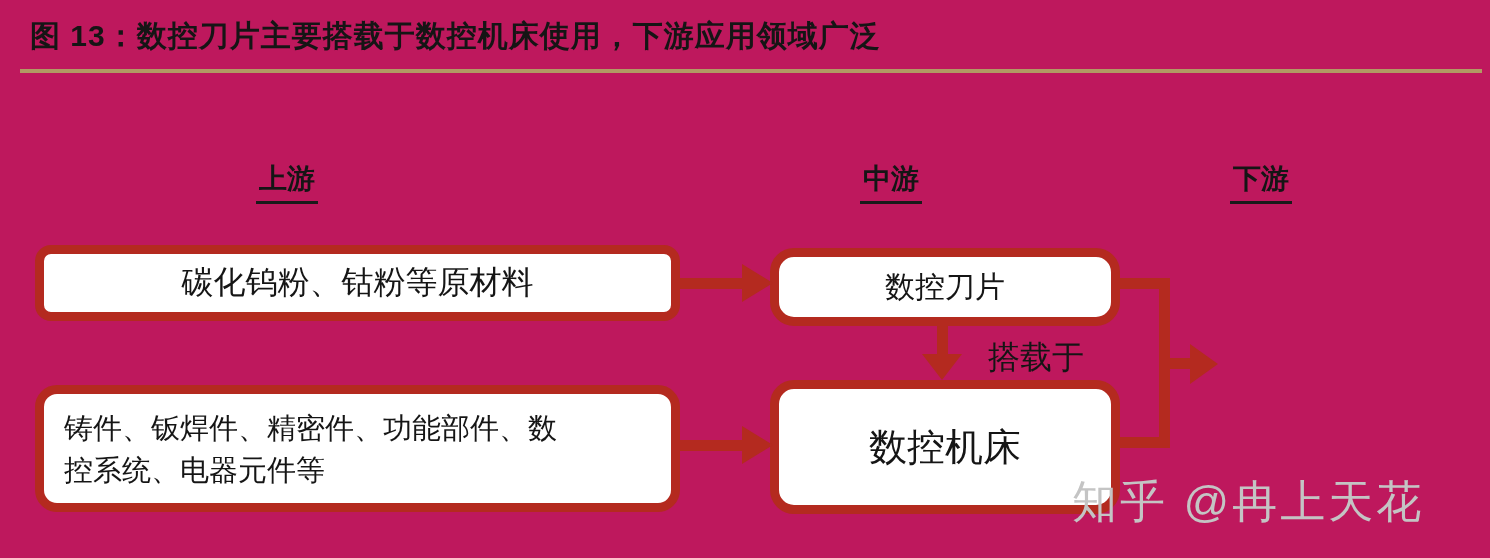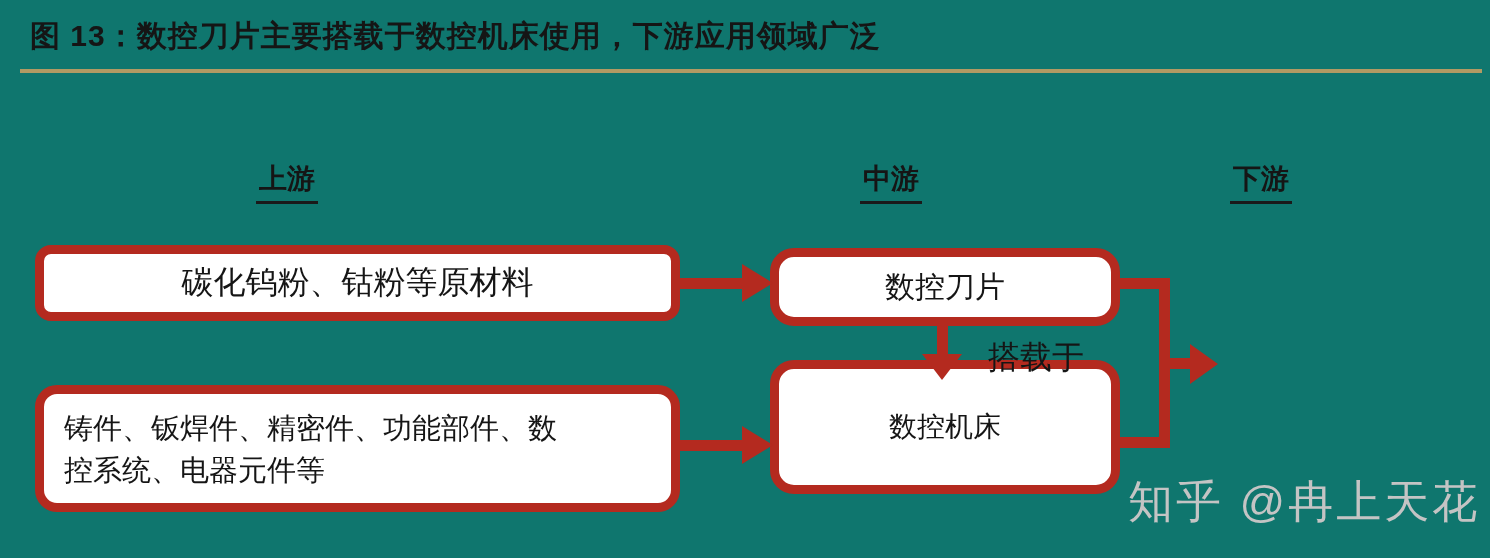--- a/index.html
+++ b/index.html
@@ -5,21 +5,21 @@
   :root{
     --accent-red:#B42A1F;
     --rule-gold:#B19A63;
     --text:#111111;
     --watermark-gray:#C4C4C4;
   }
   *{margin:0;padding:0;box-sizing:border-box;}
   html,body{background:#ffffff;}
   body{font-family:"Liberation Sans","DejaVu Sans",sans-serif;color:var(--text);}
   .canvas{
-    position:relative;width:1490px;height:558px;background:#0f766e;overflow:hidden;
+    position:relative;width:1490px;height:558px;background:#be185d;overflow:hidden;
   }
   .figure-title{
     position:absolute;left:30px;top:16px;
     font-size:30px;font-weight:bold;letter-spacing:1px;color:#151515;
     white-space:nowrap;
   }
   .title-rule{
     position:absolute;left:20px;top:69px;width:1462px;height:4px;
     background:var(--rule-gold);
   }
@@ -48,22 +48,22 @@
   .node-upstream-components{
     left:35px;top:385px;width:645px;height:127px;
     border-radius:22px;padding-left:20px;padding-right:0;
     line-height:42px;
   }
   .node-midstream-blade{
     left:770px;top:248px;width:350px;height:78px;
     border-radius:24px;justify-content:center;font-size:30px;
   }
   .node-midstream-machine{
-    left:770px;top:360px;width:350px;height:134px;
-    border-radius:24px;justify-content:center;font-size:28px;
+    left:770px;top:380px;width:350px;height:134px;
+    border-radius:24px;justify-content:center;font-size:38px;
   }
   .node-downstream{
     left:1218px;top:241px;width:242px;height:248px;
     border-radius:46px;padding-left:35px;
     line-height:39px;align-items:center;
   }
 
   
   .shaft{position:absolute;background:var(--accent-red);}
   .head-right{
@@ -76,21 +76,21 @@
     border-left:20px solid transparent;border-right:20px solid transparent;
     border-top:26px solid var(--accent-red);
   }
 
   .edge-label{
     position:absolute;left:988px;top:336px;
     font-size:32px;color:#151515;white-space:nowrap;
   }
 
   .watermark{
-    position:absolute;left:1128px;top:472px;
+    position:absolute;left:1072px;top:472px;
     font-size:45px;color:var(--watermark-gray);
     letter-spacing:3px;white-space:nowrap;z-index:5;
   }
 </style>
 </head>
 <body>
 
 <div class="canvas">
 
   <div class="figure-title">图 13：数控刀片主要搭载于数控机床使用，下游应用领域广泛</div>

